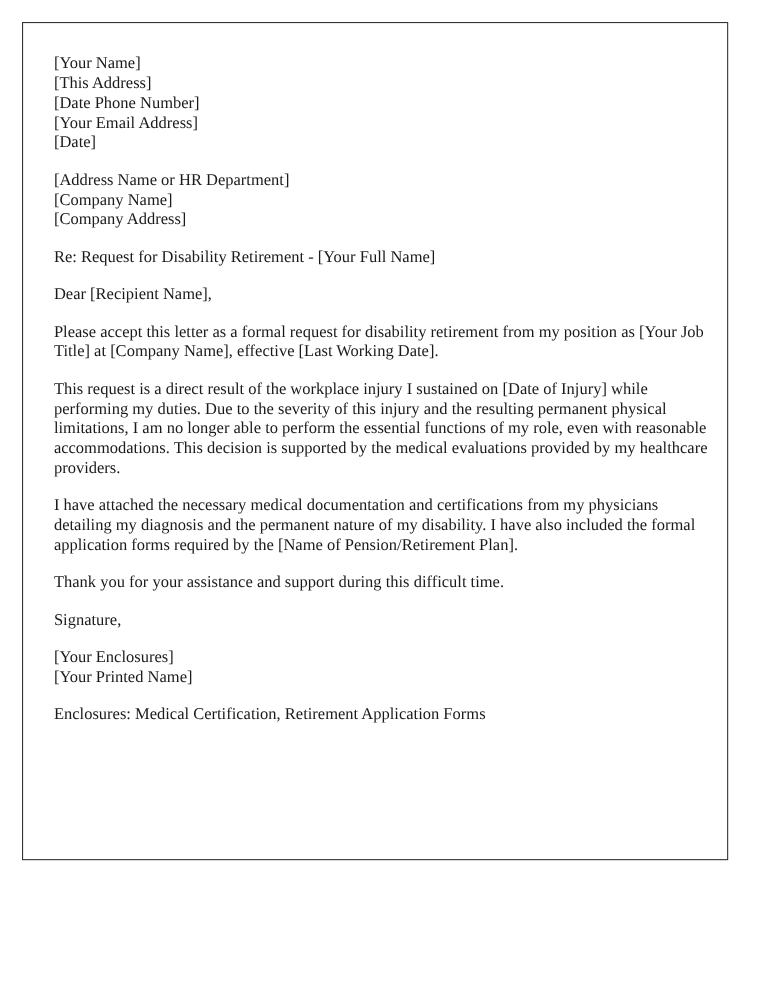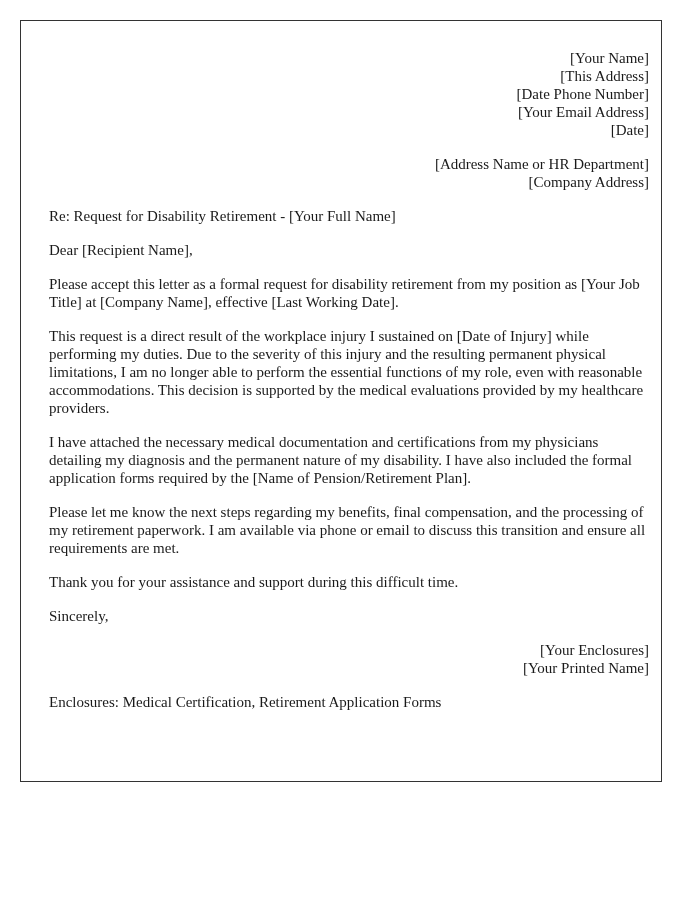--- a/index.html
+++ b/index.html
@@ -32,21 +32,20 @@
     font-size: 15px;
     line-height: 18px;
     color: #1a1a1a;
   }
   .block {
     margin: 0 0 16px 0;
   }
   .line {
     display: block;
     white-space: nowrap;
-    text-align: right;
   }
   p.para {
     margin: 0 0 16px 0;
   }
 </style>
 </head>
 <body>
 
 <div class="letter">
   <div class="content">
@@ -54,34 +53,34 @@
     <div class="block">
       <span class="line">[Your Name]</span>
       <span class="line">[This Address]</span>
       <span class="line">[Date Phone Number]</span>
       <span class="line">[Your Email Address]</span>
       <span class="line">[Date]</span>
     </div>
 
     <div class="block">
       <span class="line">[Address Name or HR Department]</span>
+      <span class="line">[Company Name]</span>
       <span class="line">[Company Address]</span>
     </div>
 
     <p class="para">Re: Request for Disability Retirement - [Your Full Name]</p>
 
     <p class="para">Dear [Recipient Name],</p>
 
     <p class="para">Please accept this letter as a formal request for disability retirement from my position as [Your Job Title] at [Company Name], effective [Last Working Date].</p>
     <p class="para">This request is a direct result of the workplace injury I sustained on [Date of Injury] while performing my duties. Due to the severity of this injury and the resulting permanent physical limitations, I am no longer able to perform the essential functions of my role, even with reasonable accommodations. This decision is supported by the medical evaluations provided by my healthcare providers.</p>
     <p class="para">I have attached the necessary medical documentation and certifications from my physicians detailing my diagnosis and the permanent nature of my disability. I have also included the formal application forms required by the [Name of Pension/Retirement Plan].</p>
-    <p class="para">Please let me know the next steps regarding my benefits, final compensation, and the processing of my retirement paperwork. I am available via phone or email to discuss this transition and ensure all requirements are met.</p>
     <p class="para">Thank you for your assistance and support during this difficult time.</p>
 
-    <p class="para">Sincerely,</p>
+    <p class="para">Signature,</p>
 
     <div class="block">
       <span class="line">[Your Enclosures]</span>
       <span class="line">[Your Printed Name]</span>
     </div>
 
     <p class="para">Enclosures: Medical Certification, Retirement Application Forms</p>
 
   </div>
 </div>

